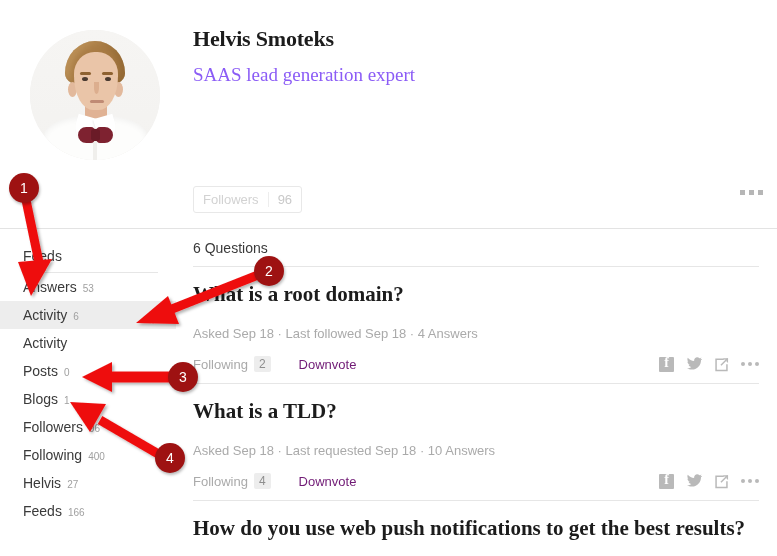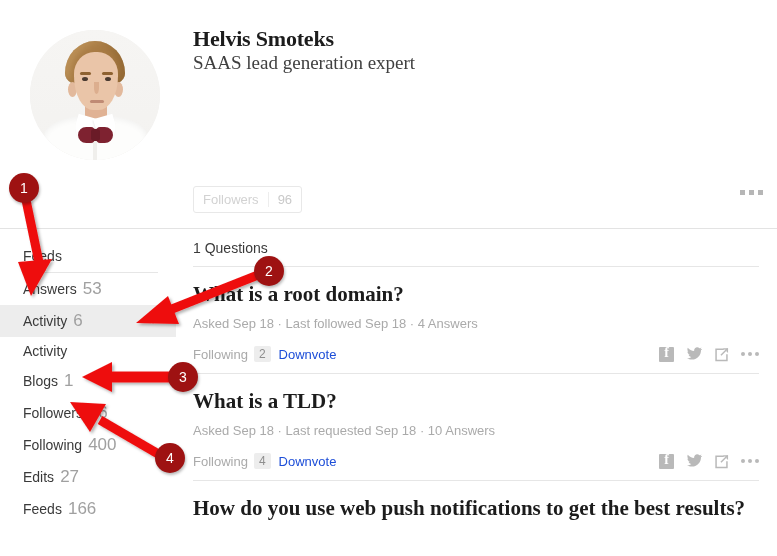--- a/index.html
+++ b/index.html
@@ -124,24 +124,24 @@
 
   .profile-name {
     position: absolute; left: 193px; top: 26px;
     font-family: "Liberation Serif", serif;
     font-weight: bold;
     font-size: 22px;
     color: #1c1c1c;
     letter-spacing: -0.2px;
   }
   .profile-tagline {
-    position: absolute; left: 193px; top: 52px;
+    position: absolute; left: 193px; top: 64px;
     font-family: "Liberation Serif", serif;
     font-size: 19px;
-    color: #404040;
+    color: #8b5cf6;
   }
   .followers-badge {
     position: absolute; left: 193px; top: 186px;
     height: 27px;
     border: 1px solid #e8e8e8;
     border-radius: 3px;
     display: flex; align-items: stretch;
     background: #fff;
   }
   .followers-badge .fb-label {
@@ -189,21 +189,21 @@
   .nav-item {
     display: flex; align-items: baseline;
     gap: 6px;
     padding: 6px 0 6px 23px;
     font-size: 14px;
     color: #3a3a3a;
     cursor: pointer;
     white-space: nowrap;
   }
   .nav-item.active { background: #ededed; }
-  .nav-item .nav-count { color: #a0a0a0; font-size: 17px; }
+  .nav-item .nav-count { color: #a0a0a0; font-size: 10px; }
 
   
   .feed {
     position: absolute; left: 193px; top: 240px;
     width: 566px;
   }
   .feed-heading {
     font-size: 14px; color: #3a3a3a;
     padding-bottom: 10px;
   }
@@ -213,39 +213,39 @@
   .q-item { padding: 15px 0 9px 0; }
   .q-title {
     font-family: "Liberation Serif", serif;
     font-weight: bold;
     font-size: 21px;
     color: #1c1c1c;
     line-height: 1.15;
     cursor: pointer;
   }
   .q-meta {
-    margin-top: 10px;
+    margin-top: 20px;
     font-size: 13px;
     color: #aaaaaa;
   }
   .q-actions {
     margin-top: 13px;
     display: flex; align-items: center;
     height: 20px;
   }
   .q-following {
     font-size: 13px; color: #aaaaaa; cursor: pointer;
     display: flex; align-items: center; gap: 6px;
   }
   .q-following .fcount {
     background: #ededed; color: #8e8e8e;
     font-size: 12px; padding: 1px 5px; border-radius: 2px;
   }
   .q-downvote {
-    font-size: 13px; color: #1d4ed8; margin-left: 8px; cursor: pointer;
+    font-size: 13px; color: #701a75; margin-left: 28px; cursor: pointer;
   }
   .q-share {
     margin-left: auto;
     display: flex; align-items: center; gap: 12px;
   }
   .ic-fb {
     width: 15px; height: 15px; background: #b9b9b9; border-radius: 1px;
     position: relative; cursor: pointer;
   }
   .ic-fb::after {
@@ -335,43 +335,47 @@
     </div>
     <div class="nav-item active">
       <span>Activity</span>
       <span class="nav-count">6</span>
     </div>
     <div class="nav-item">
       <span>Activity</span>
       <span class="nav-count"></span>
     </div>
     <div class="nav-item">
+      <span>Posts</span>
+      <span class="nav-count">0</span>
+    </div>
+    <div class="nav-item">
       <span>Blogs</span>
       <span class="nav-count">1</span>
     </div>
     <div class="nav-item">
       <span>Followers</span>
       <span class="nav-count">96</span>
     </div>
     <div class="nav-item">
       <span>Following</span>
       <span class="nav-count">400</span>
     </div>
     <div class="nav-item">
-      <span>Edits</span>
+      <span>Helvis</span>
       <span class="nav-count">27</span>
     </div>
     <div class="nav-item">
       <span>Feeds</span>
       <span class="nav-count">166</span>
     </div>
   </div>
 
   <div class="feed">
-    <div class="feed-heading">1 Questions</div>
+    <div class="feed-heading">6 Questions</div>
     <div class="feed-rule"></div>
 
     <div class="q-item">
       <div class="q-title">What is a root domain?</div>
       <div class="q-meta">Asked Sep 18 · Last followed Sep 18 · 4 Answers</div>
       <div class="q-actions">
         <span class="q-following">
           <span>Following</span>
           <span class="fcount">2</span>
         </span>

